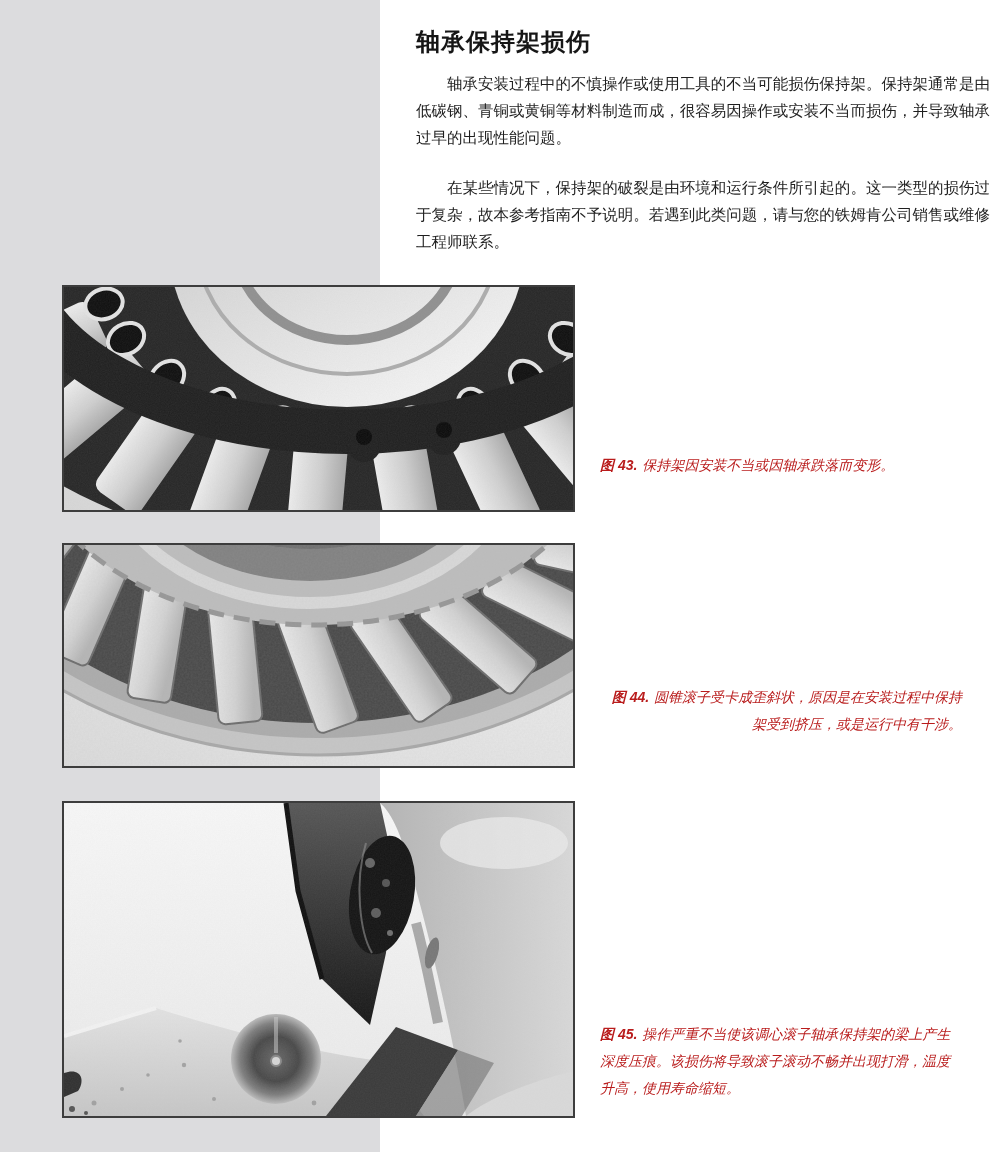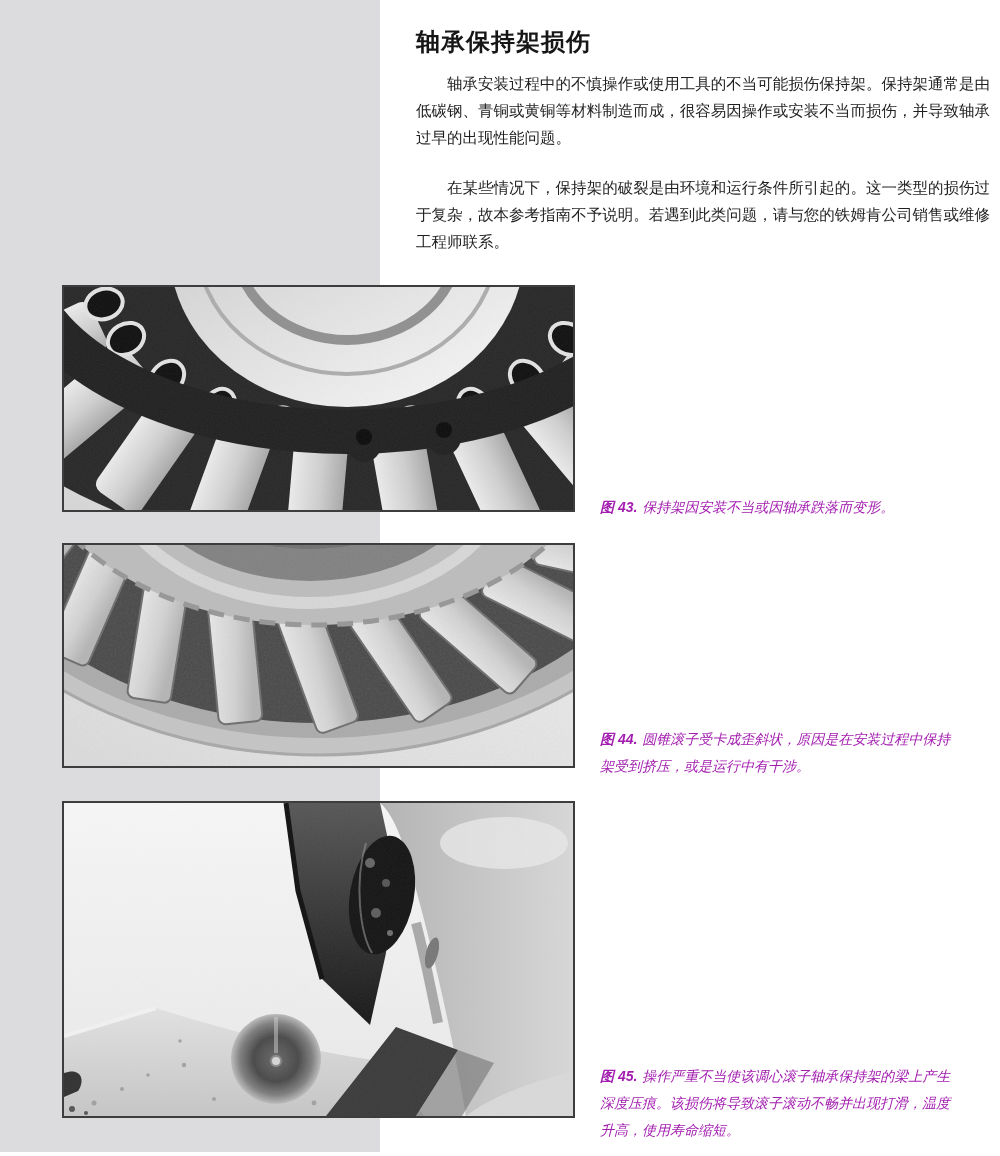--- a/index.html
+++ b/index.html
@@ -26,24 +26,24 @@
   .photo{
     position:absolute;left:62px;border:2px solid #3d3d3d;background:#e8e8e8;
     line-height:0;
   }
   .photo-43{top:285px;width:509px;height:223px;}
   .photo-44{top:543px;width:509px;height:221px;}
   .photo-45{top:801px;width:509px;height:313px;}
   .photo svg{display:block;}
   .cap{
     position:absolute;left:600px;width:362px;
-    font-size:14px;line-height:27px;font-style:italic;color:#a21caf;margin-top:42px;
+    font-size:14px;line-height:27px;font-style:italic;color:#b91c1c;
   }
   .cap-43{top:452px;}
-  .cap-44{top:684px;}
+  .cap-44{top:684px;text-align:right;}
   .cap-45{top:1021px;font-style:italic;}
   .cap-label{font-weight:700;margin-right:.35em;}
 </style>
 </head>
 <body>
 
 <div class="page">
 
   <div class="gray-col"></div>
 

